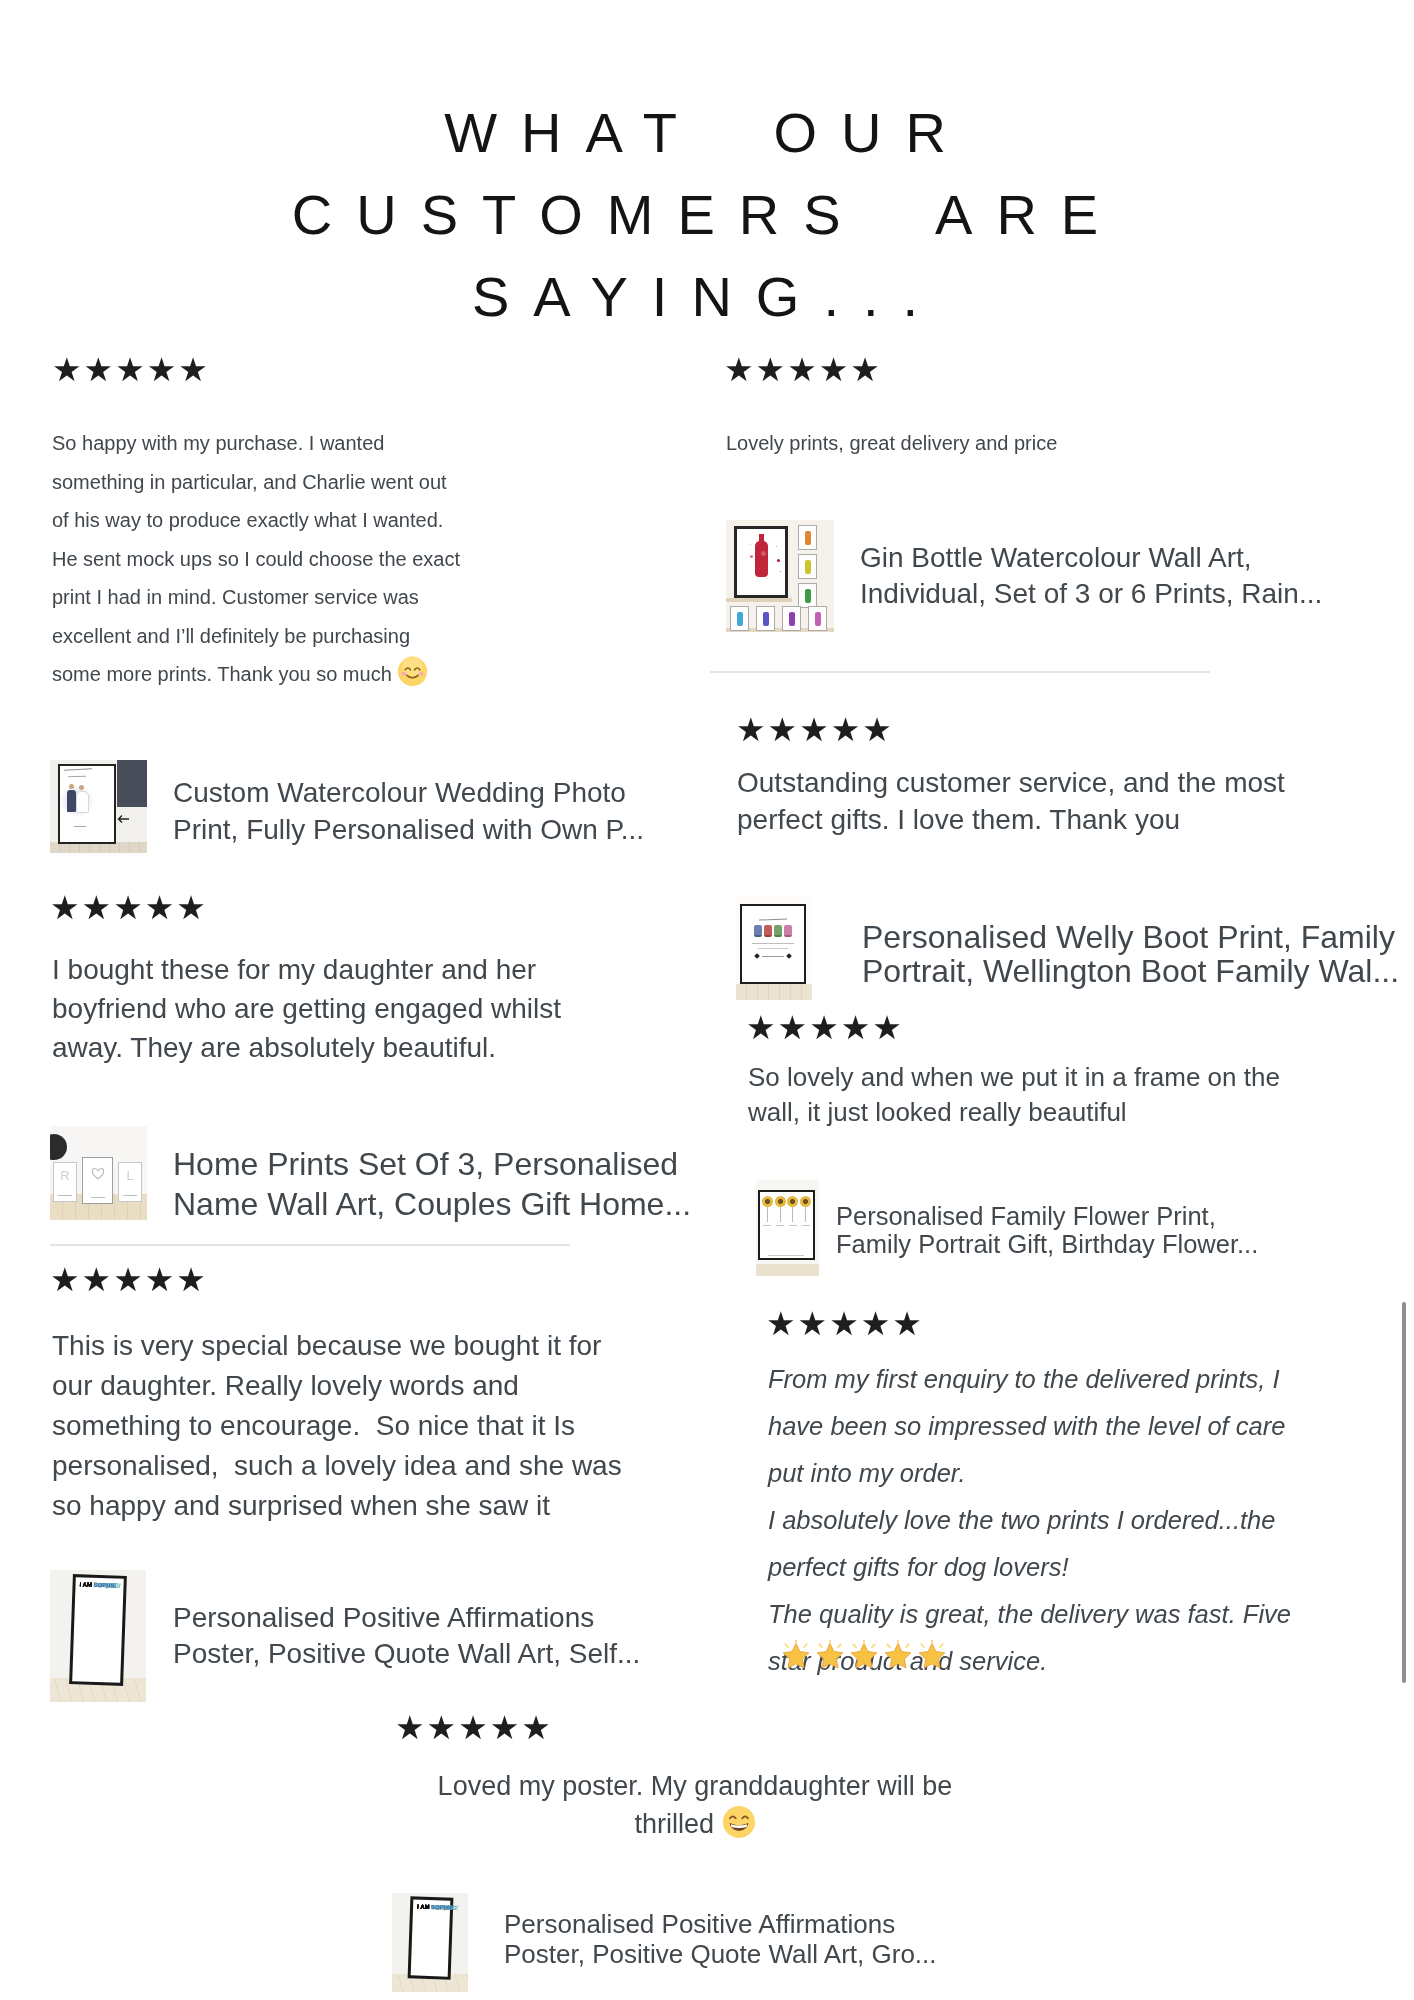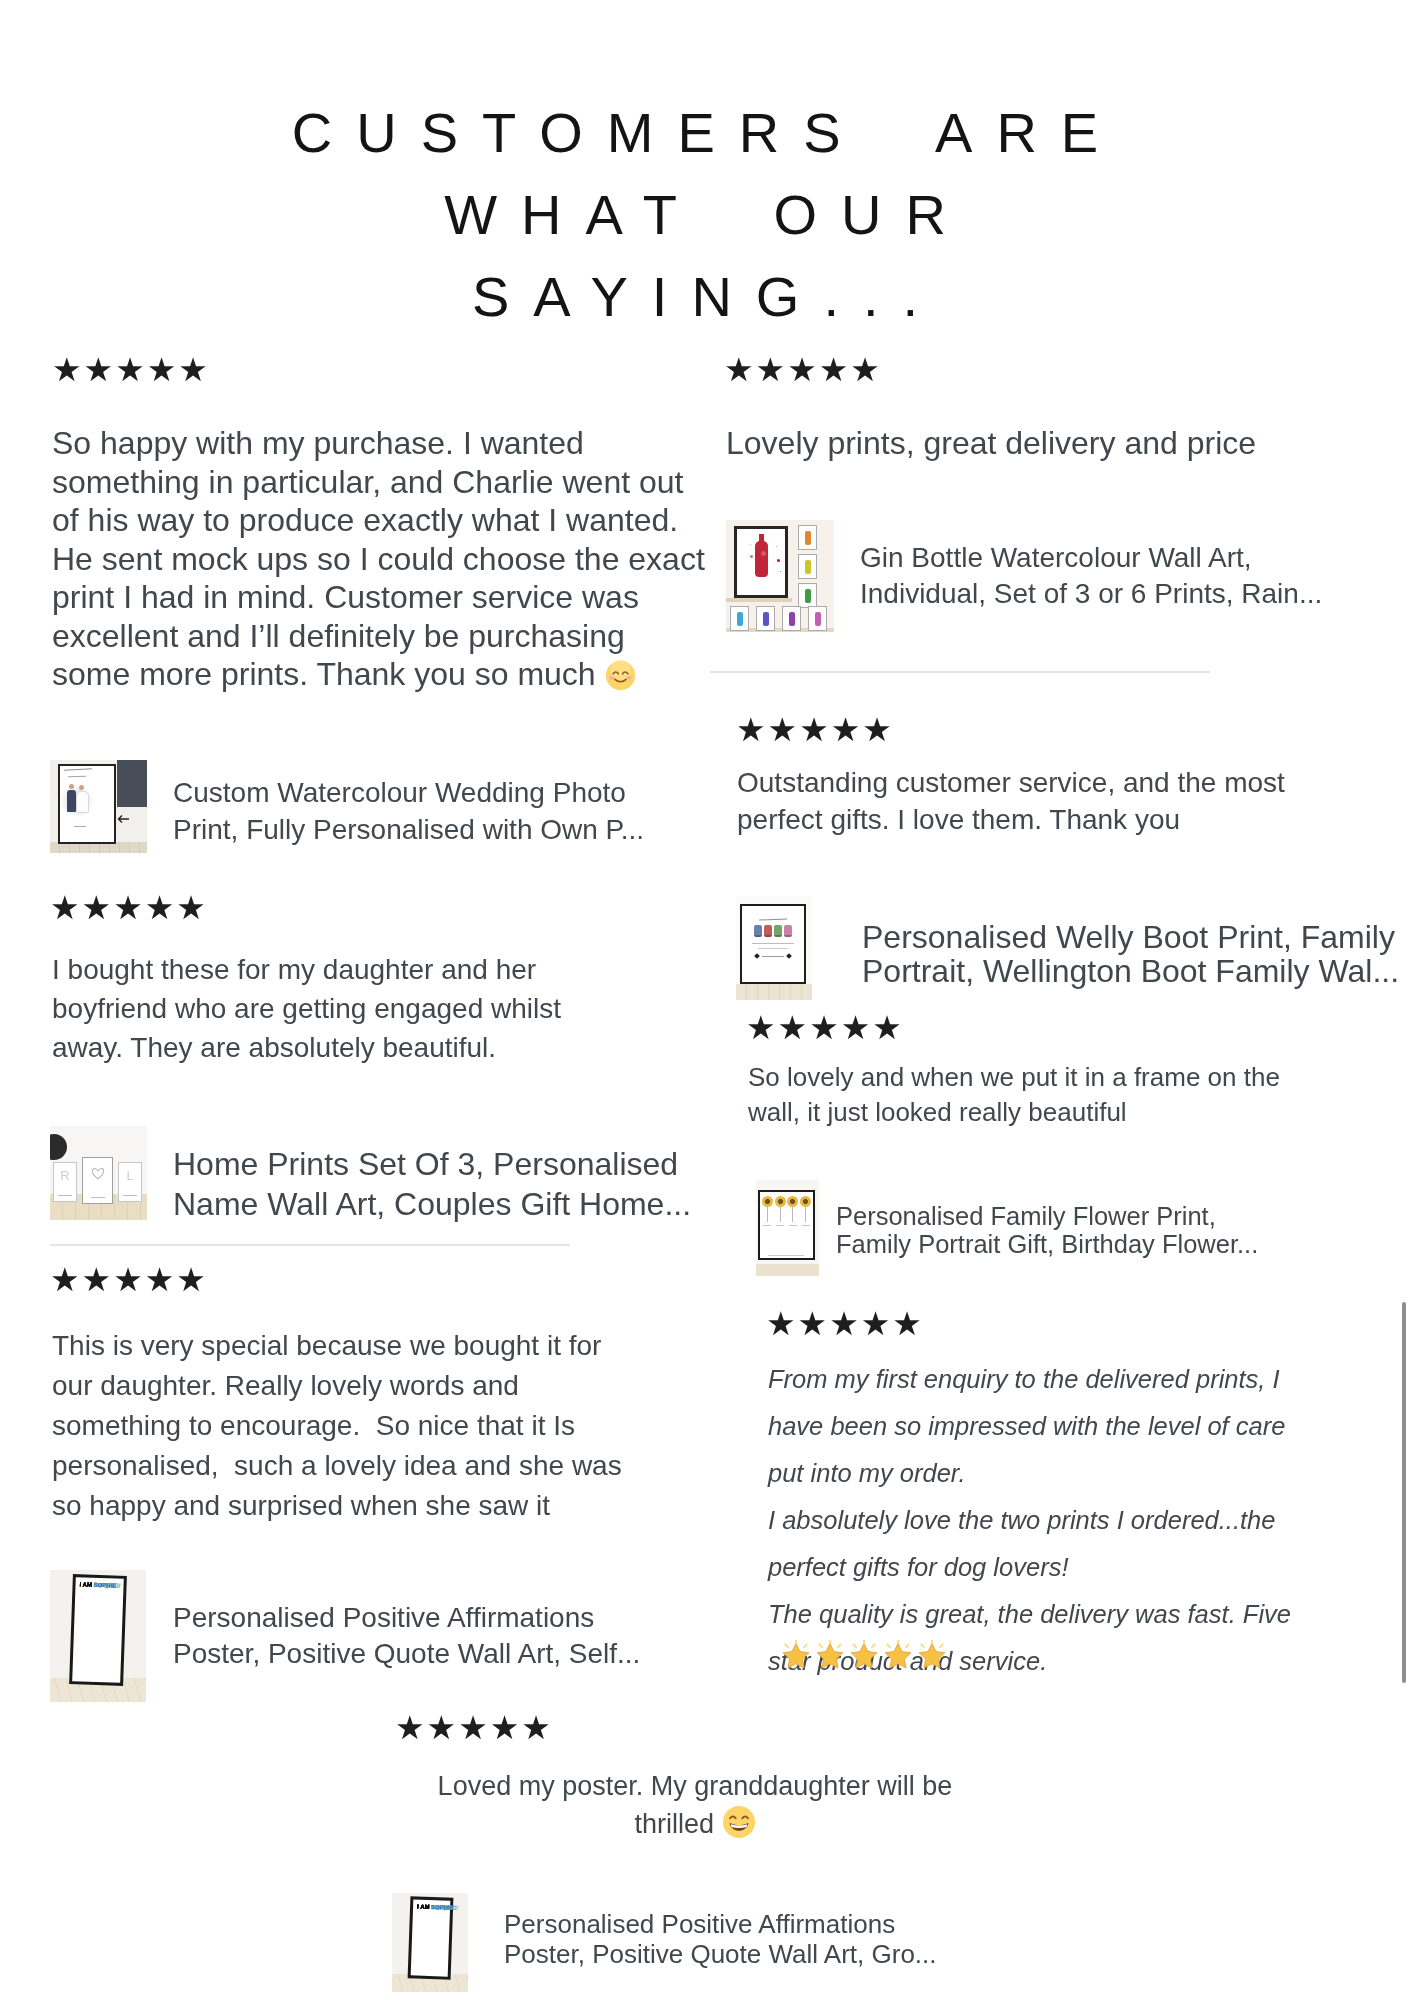--- a/index.html
+++ b/index.html
@@ -12,21 +12,21 @@
          font-size:56px;line-height:82px;letter-spacing:24px;word-spacing:34px;
          color:#141414;font-weight:400;}
 
   
   .stars{position:absolute;font-family:"DejaVu Sans",sans-serif;color:#1e1e1e;
          font-size:33px;letter-spacing:2px;line-height:36px;white-space:nowrap;}
 
   
   .rtext{position:absolute;}
   .rt{white-space:pre-wrap;}
-  .fs28{font-size:32px;line-height:38.5px;}
+  .fs28{font-size:20px;line-height:38.5px;}
   .fs28b{font-size:28px;line-height:39px;}
   .fs27{font-size:27px;line-height:37px;}
   .fs26{font-size:26px;line-height:35px;}
   .fs25{font-size:25.5px;line-height:47px;font-style:italic;}
   .emoji{display:inline-block;vertical-align:-6px;}
 
   
   .product{position:absolute;cursor:pointer;}
   .ptitle{position:absolute;white-space:pre-wrap;color:#40474d;}
   .thumb{position:absolute;left:0;top:0;overflow:hidden;}
@@ -153,22 +153,22 @@
   #r-prod3{left:756px;top:1180px;width:650px;height:100px;}
   #r-prod3 .ptitle{left:80px;top:22px;}
   #r-stars4{left:766px;top:1306px;} #r-review4{left:768px;top:1356px;width:620px;}
 </style>
 </head>
 <body>
 
 <div id="canvas">
 
   <header id="title">
+    <div>WHAT OUR</div>
     <div>CUSTOMERS ARE</div>
-    <div>WHAT OUR</div>
     <div>SAYING...</div>
   </header>
 
   <div class="stars" id="l-stars1">★★★★★</div>
 
   <div class="rtext fs28" id="l-review1"><span class="rt">So happy with my purchase. I wanted
 something in particular, and Charlie went out
 of his way to produce exactly what I wanted.
 He sent mock ups so I could choose the exact
 print I had in mind. Customer service was

